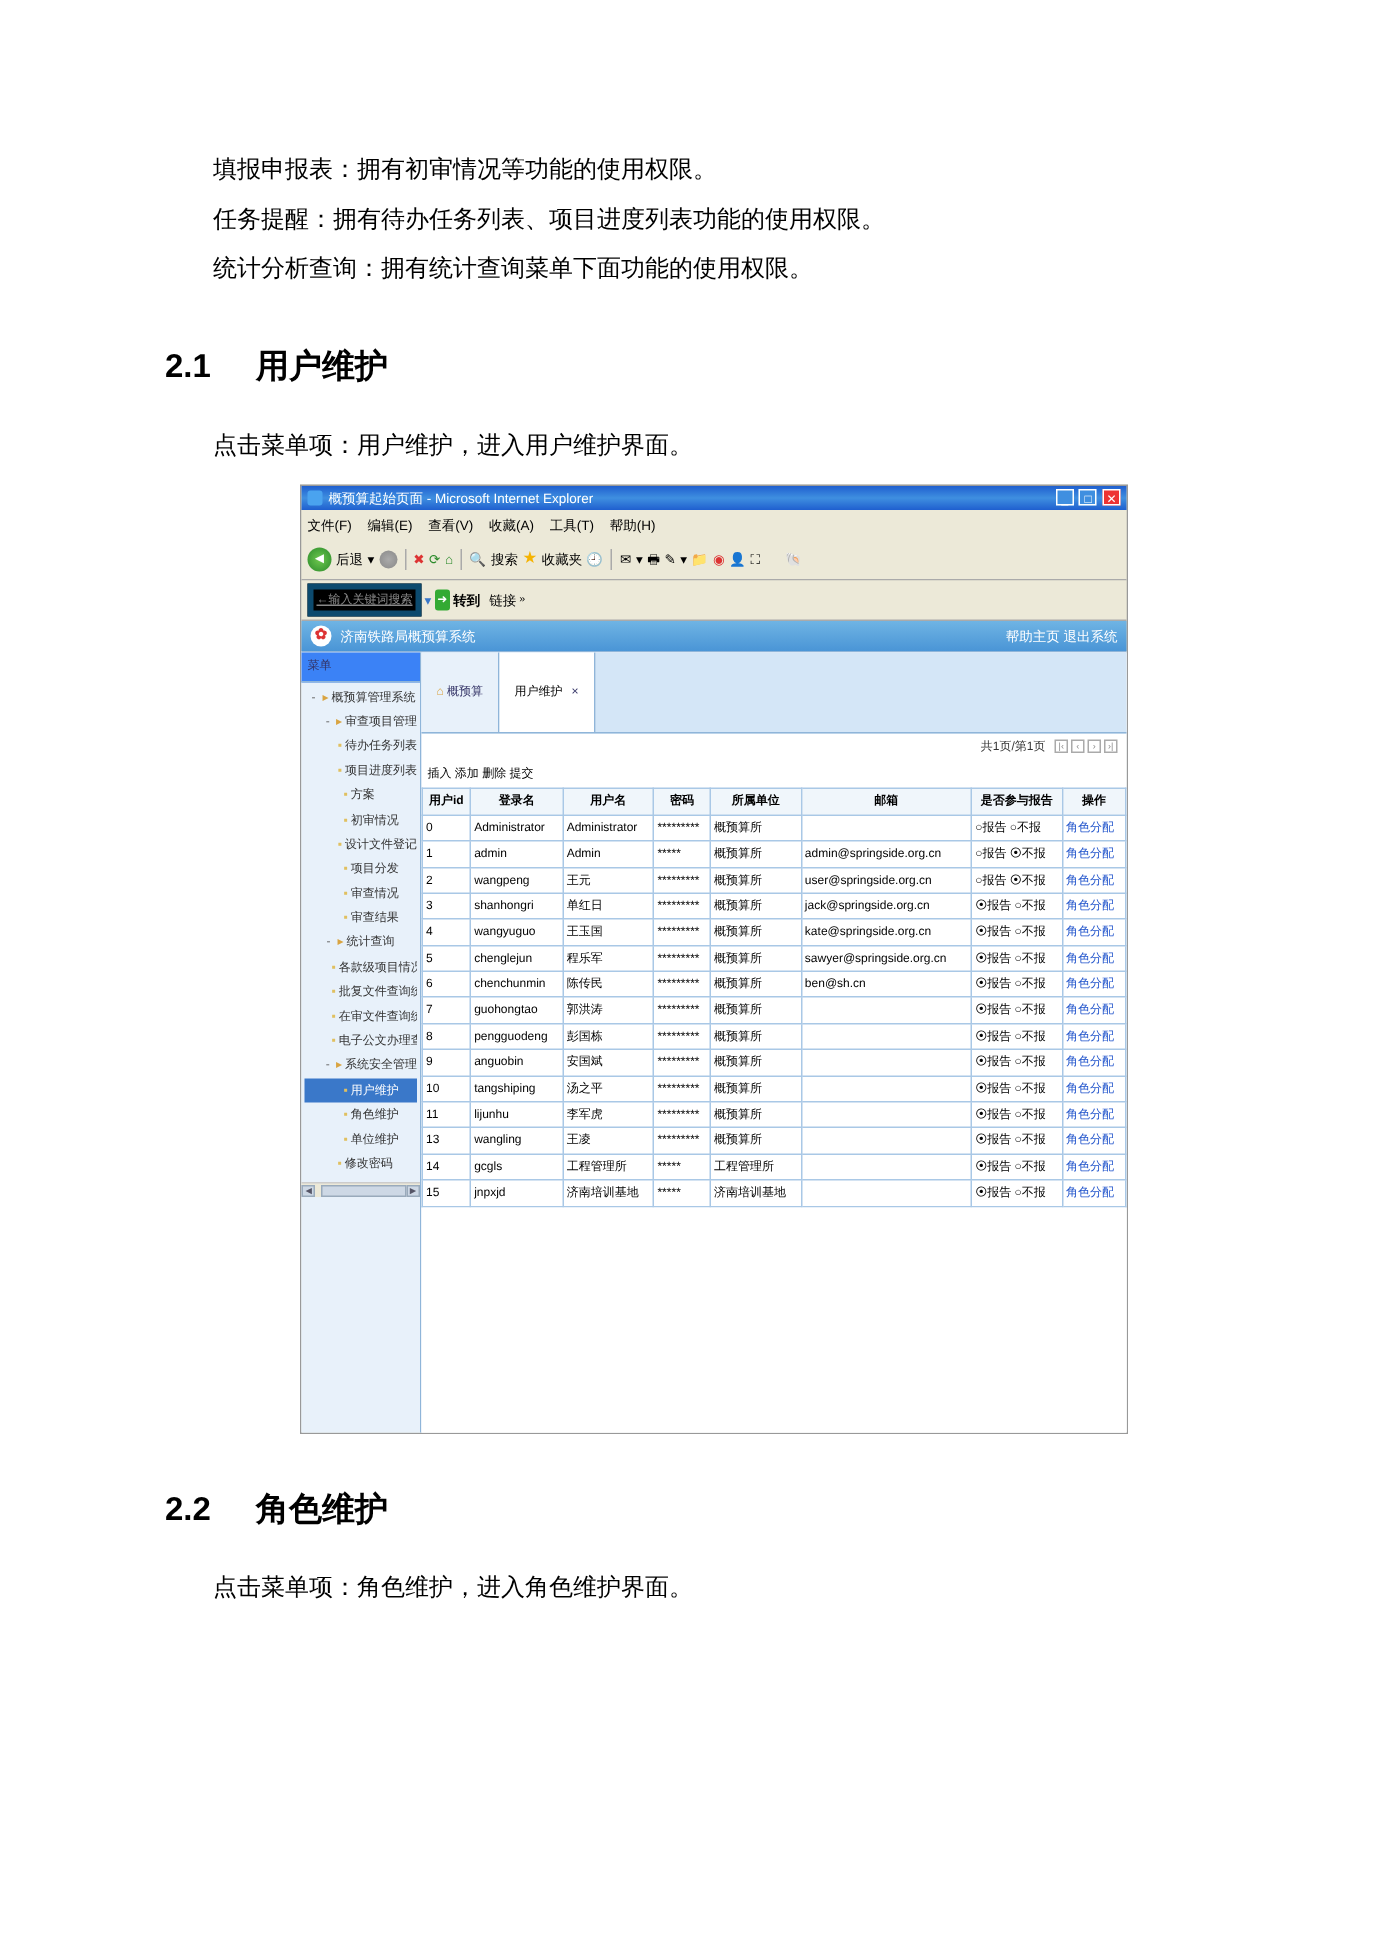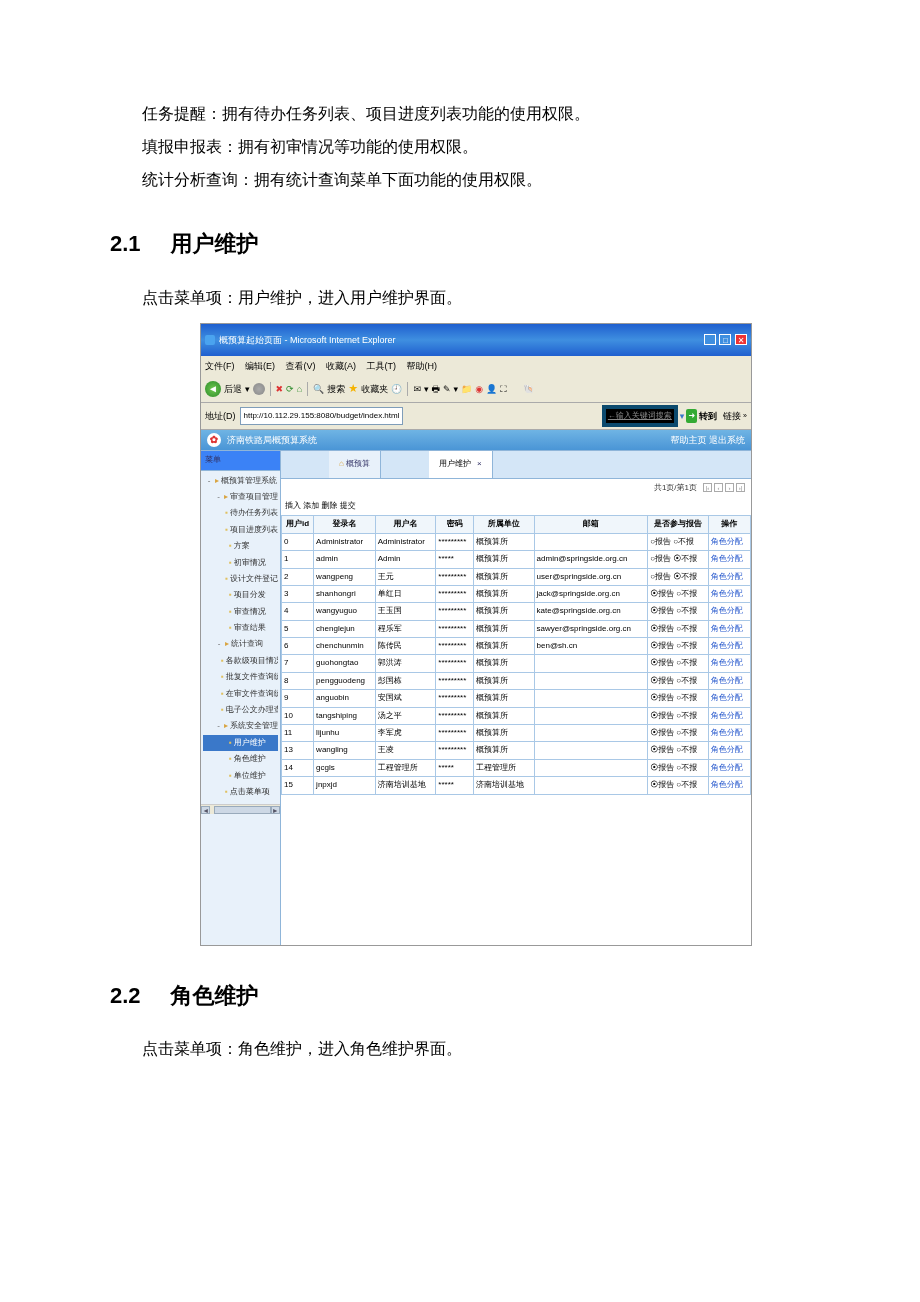--- a/index.html
+++ b/index.html
@@ -2,21 +2,21 @@
 <html><head>
   <meta charset="utf-8">
   <style>
     * { box-sizing: border-box; margin: 0; padding: 0; }
     body { width: 920px; background: #fff; font-family: "SimSun", "宋体", serif; font-size: 16px; color: #000; line-height: 1.8; padding: 100px 110px 400px 110px; }
     .paragraphs p { margin-bottom: 4px; text-indent: 2em; }
     h2 { font-family: "SimHei", sans-serif; font-size: 22px; font-weight: bold; margin: 30px 0 20px 0; }
     h2 .num { margin-right: 30px; }
     .indent { text-indent: 2em; margin-bottom: 10px; }
     .screencap { margin: 10px 0 10px 90px; width: 552px; border: 1px solid #999; background: #ece9d8; font-family: "SimSun", sans-serif; font-size: 9px; }
-    .titlebar { background: linear-gradient(#1f5fcf,#3f8fe0,#1f5fcf); color:#fff; height:32px; display:flex; align-items:center; padding:0 4px; justify-content:space-between; }
+    .titlebar { background: linear-gradient(#1f5fcf,#3f8fe0,#1f5fcf); color:#fff; height:16px; display:flex; align-items:center; padding:0 4px; justify-content:space-between; }
     .titlebar .t-left { display:flex; align-items:center; gap:4px; }
     .titlebar .t-left .ie-ico { width:10px;height:10px;background:#4aa3ef;border-radius:2px;display:inline-block; }
     .titlebar .t-right span { width:12px;height:11px;display:inline-block;text-align:center;line-height:11px;font-size:8px;color:#fff;margin-left:1px; }
     .titlebar .btn-min{background:#3f8fe0;border:1px solid #fff;} .titlebar .btn-max{background:#3f8fe0;border:1px solid #fff;} .titlebar .btn-close{background:#e33;border:1px solid #fff;}
     .menubar{background:#ece9d8;padding:2px 4px;color:#000;}
     .menubar span{margin-right:8px;}
     .toolbar{background:#ece9d8;padding:3px 4px;display:flex;align-items:center;border-bottom:1px solid #aaa;gap:3px;}
     .toolbar .nav-back{color:#fff;background:radial-gradient(#6fc84f,#2a8a2a);border-radius:50%;width:16px;height:16px;display:inline-flex;align-items:center;justify-content:center;font-size:10px;}
     .toolbar .nav-fwd{color:#fff;background:radial-gradient(#aaa,#888);border-radius:50%;width:12px;height:12px;display:inline-block;}
     .toolbar .refresh{color:#2a8a2a;}
@@ -41,42 +41,42 @@
     .tree{padding:2px 2px 4px 2px;}
     .tree .item{padding:1px 0 1px 2px;white-space:nowrap;overflow:hidden;display:flex;align-items:center;gap:2px;}
     .tree .item.child{padding-left:12px;}
     .tree .item.child2{padding-left:16px;}
     .tree .pm{width:8px;display:inline-block;text-align:center;color:#666;}
     .tree .folder{color:#d9a441;font-size:8px;}
     .tree .doc{color:#e0c060;font-size:8px;}
     .tree .sel{background:#3a78c9;color:#fff;}
     .main{flex:1;background:#fff;}
     .tabs{display:flex;background:#d4e6f7;border-bottom:1px solid #8fb5d9;font-size:8px;}
-    .tabs .tab{padding:6px 10px;border-right:1px solid #8fb5d9;background:#e8f1fa;color:#336;margin-left:48px;}
+    .tabs .tab{padding:19px 10px;border-right:1px solid #8fb5d9;background:#e8f1fa;color:#336;}
     .tabs .tab.active{background:#fff;color:#000;}
     .tabs .tab .x{margin-left:6px;color:#336;}
     .ops{font-size:8px;padding:2px 4px;color:#000;}
     .paginator{display:flex;justify-content:flex-end;padding:2px 6px;font-size:8px;color:#333;align-items:center;gap:6px;}
     .pager-btns{display:flex;gap:2px;}
     .pager-btns span{display:inline-block;width:9px;height:9px;border:1px solid #aaa;background:#fff;font-size:6px;line-height:9px;text-align:center;color:#888;}
     table.grid{width:100%;border-collapse:collapse;font-size:8px;background:#fff;}
     table.grid th,table.grid td{border:1px solid #a9c8e6;padding:1px 2px;text-align:left;white-space:nowrap;overflow:hidden;}
     table.grid th{background:#f0f6fb;color:#000;text-align:center;}
     .link{color:#2255cc;}
     .btm{height:150px;background:#fff;}
     .scrollx{height:10px;background:#ece9d8;border-top:1px solid #ccc;display:flex;align-items:center;}
     .scrollx .thumb{height:8px;background:#cdd8e5;border:1px solid #9ab;width:60px;margin-left:4px;}
     .scrollx .arrow{width:10px;height:8px;border:1px solid #9ab;background:#cdd8e5;font-size:7px;text-align:center;line-height:8px;color:#556;}
   </style>
 </head>
 <body>
 
 <div class="paragraphs">
+  <p>填报申报表：拥有初审情况等功能的使用权限。</p>
   <p>任务提醒：拥有待办任务列表、项目进度列表功能的使用权限。</p>
-  <p>填报申报表：拥有初审情况等功能的使用权限。</p>
   <p>统计分析查询：拥有统计查询菜单下面功能的使用权限。</p>
 </div>
 
 <h2><span class="num">2.1</span><span>用户维护</span></h2>
 
 <p class="indent">点击菜单项：用户维护，进入用户维护界面。</p>
 
 <div class="screencap">
   <div class="titlebar">
     <div class="t-left">
@@ -118,24 +118,20 @@
     <span>🖶</span>
     <span>✎</span>
       <span>▾</span>
     <span style="color:#e0c060;">📁</span>
     <span style="color:#d33;">◉</span>
     <span style="color:#3a3;">👤</span>
     <span>⛶</span>
     <span style="margin-left:14px;">🐚</span>
   </div>
   <div class="addr">
-    <div class="left">
-      <span>地址(D)</span>
-      <span class="url"><span>http://10.112.29.155:8080/budget/index.html</span></span>
-    </div>
     <div class="right">
       <span class="searchbox">←输入关键词搜索</span>
       <span style="color:#3a78c9;">▾</span>
       <span class="go">➜</span>
       <span style="font-weight:bold;">转到</span>
       <span style="margin-left:4px;">链接</span>
         <span style="font-size:7px;">»</span>
     </div>
   </div>
   <div class="appband">
@@ -243,21 +239,21 @@
             <span>角色维护</span>
           </div>
           <div class="item child2">
             <span class="pm"></span>
             <span class="doc">▪</span>
             <span>单位维护</span>
           </div>
           <div class="item child">
             <span class="pm"></span>
             <span class="doc">▪</span>
-            <span>点击菜单项</span>
+            <span>修改密码</span>
           </div>
         </div>
       <div class="scrollx">
         <span class="arrow">◄</span>
           <span class="thumb"></span>
         <span class="arrow" style="margin-left:auto;">►</span>
       </div>
     </div>
     <div class="main">
       <div class="tabs">

